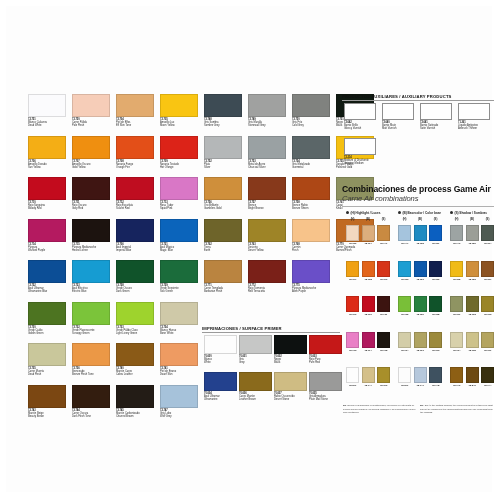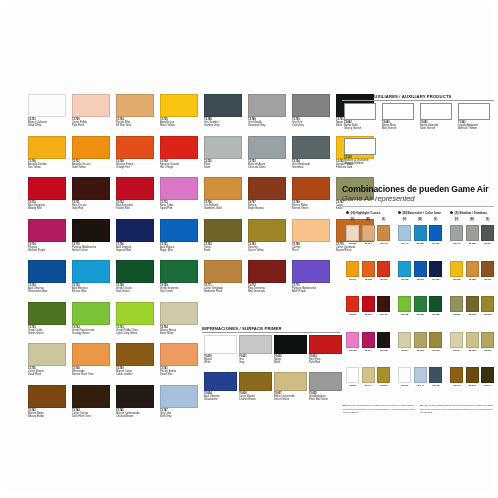--- a/index.html
+++ b/index.html
@@ -444,22 +444,22 @@
           <div class="en">Desert Stone</div>
         </div>
         <div class="sw prcell" style="left: 303px; top: 366px;">
           <div class="chip" style="background: rgb(154, 154, 153);"></div>
           <div class="code">70.605</div>
           <div class="es">Gris Armadura</div>
           <div class="en">Plate Mail Stone</div>
         </div>
       </div>
 
-    <div class="bigtitle" style="left:336px;top:178px;">Combinaciones de pueden Game Air</div>
-    <div class="bigsub" style="left:336px;top:188px;">Game Air represented</div>
+    <div class="bigtitle" style="left:336px;top:178px;">Combinaciones de process Game Air</div>
+    <div class="bigsub" style="left:336px;top:188px;">Carne Air combinations</div>
     <div class="rule" style="left:336px;top:200px;width:152px;background:#b0b0b0;"></div>
 
     <div class="grphdr" style="left:340px;top:205px;">
       <span class="dot"></span><span>(H) Highlight / Luces</span>
     </div>
     <div class="grphdr" style="left:392px;top:205px;">
       <span class="dot"></span><span>(B) Basecolor / Color base</span>
     </div>
     <div class="grphdr" style="left:444px;top:205px;">
       <span class="dot"></span><span>(S) Shadow / Sombras</span>

